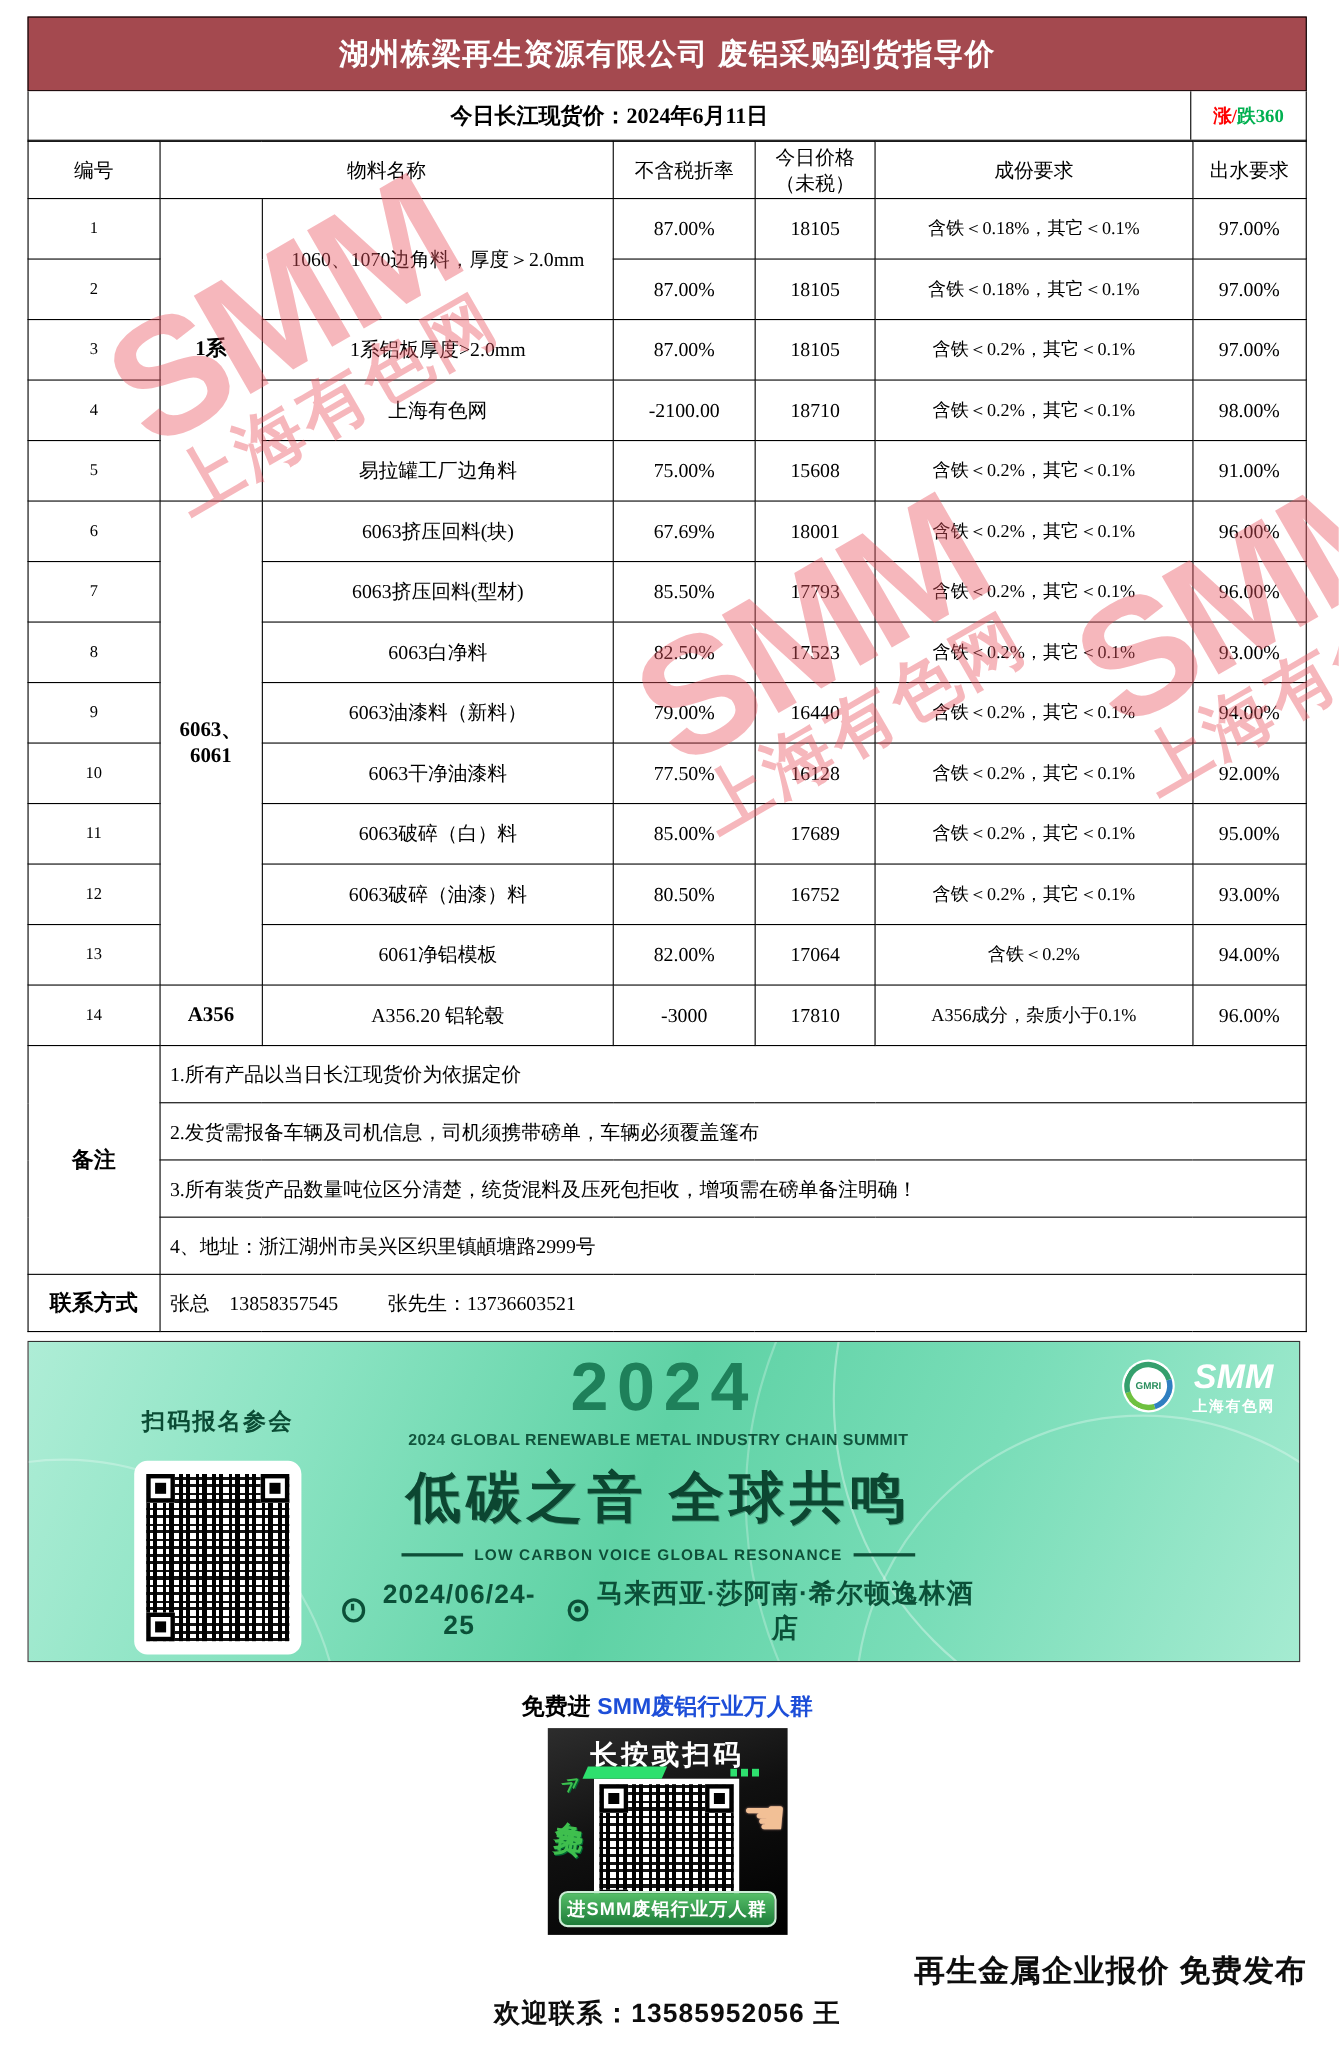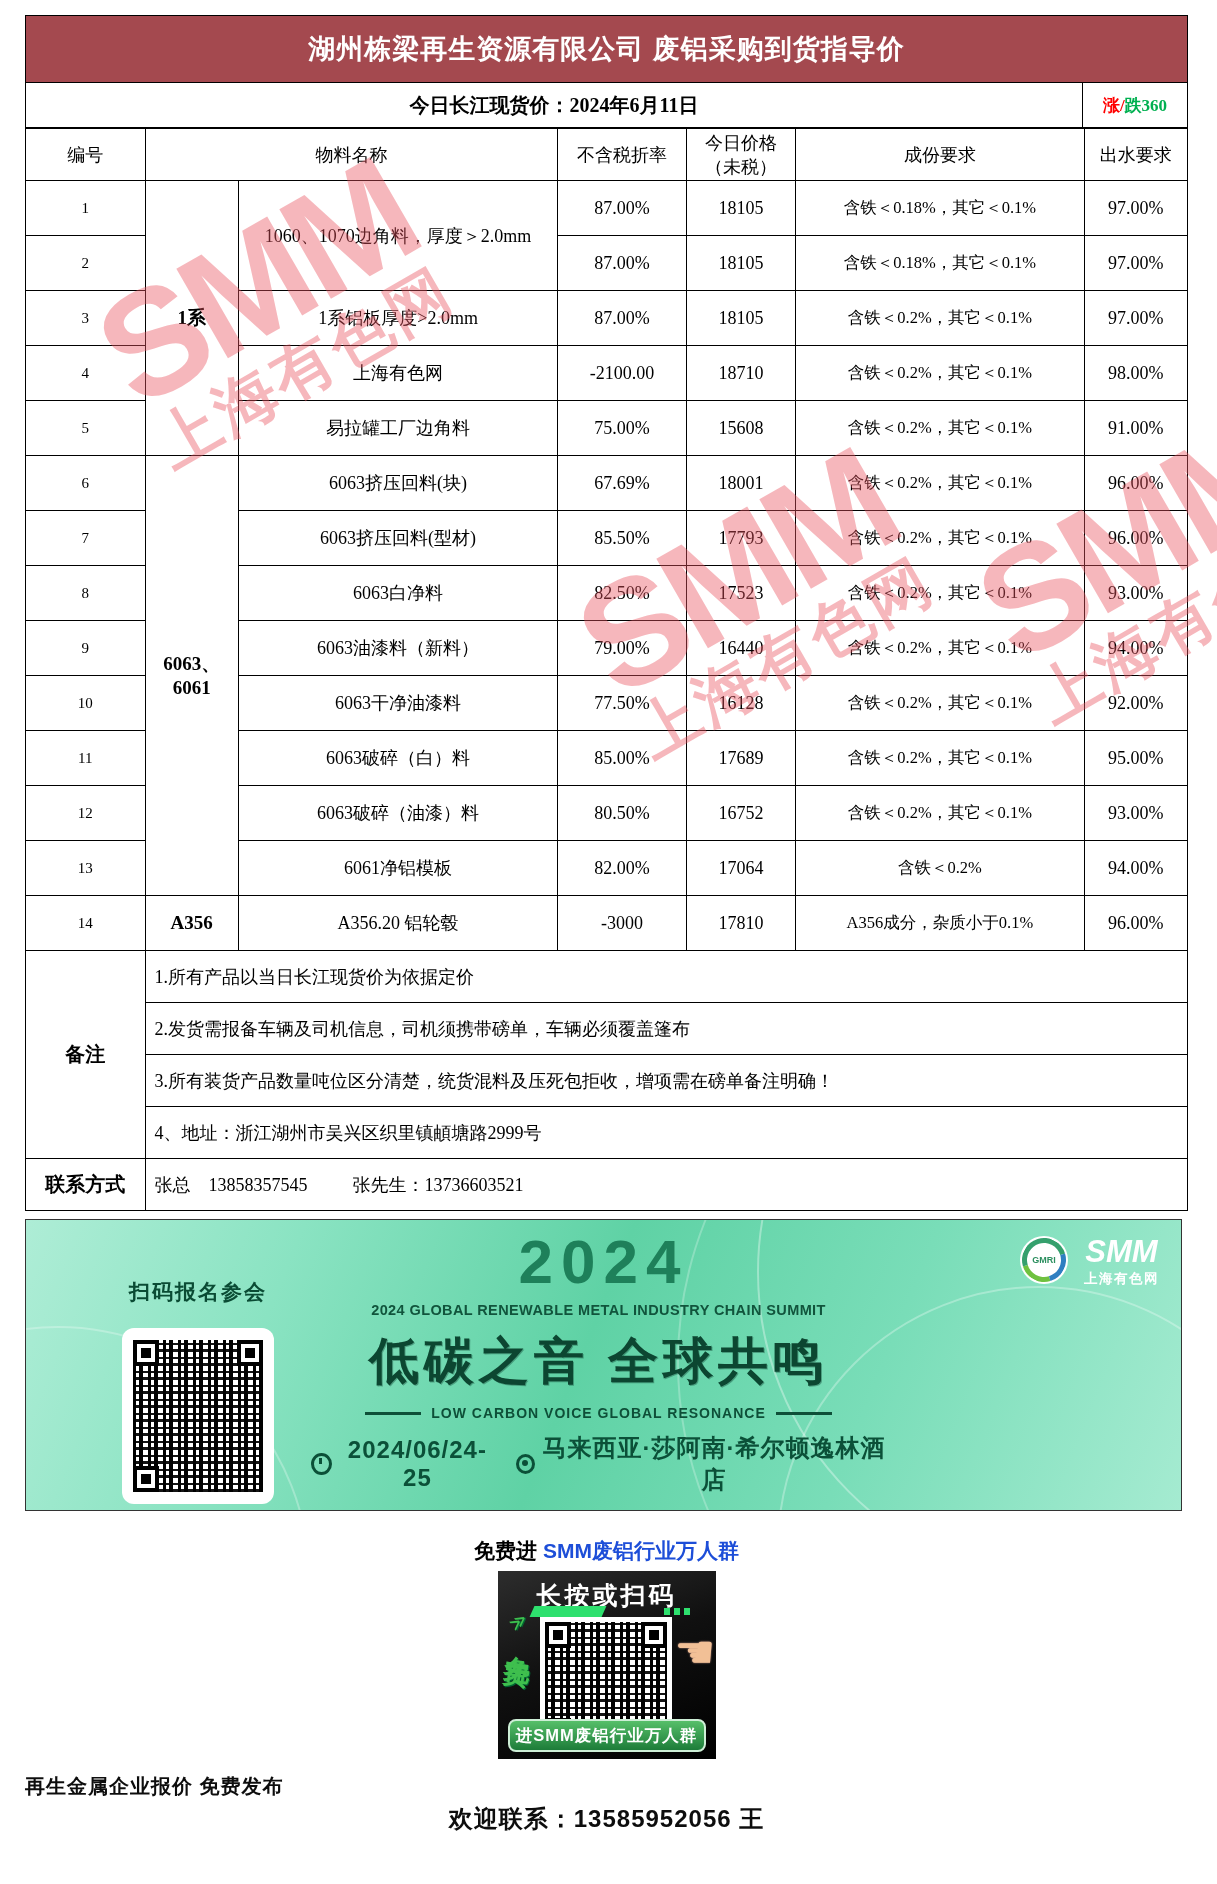--- a/index.html
+++ b/index.html
@@ -109,22 +109,22 @@
       background:repeating-linear-gradient(90deg,#2ee06e 0 6px,transparent 6px 10px);}
   .qc-free{position:absolute;left:6px;top:64px;color:#3fbf4e;font-weight:900;font-size:27px;
            writing-mode:vertical-rl;text-orientation:upright;transform:rotate(9deg);letter-spacing:4px;
            text-shadow:1px 1px 0 #063;}
   .qc-free::before{content:"≫";position:absolute;top:-22px;left:2px;font-size:16px;transform:rotate(-45deg);letter-spacing:0;}
   .qc-hand{position:absolute;right:0px;top:58px;font-family:"DejaVu Sans",sans-serif;
            font-size:46px;color:#f2c096;text-shadow:0 0 2px #c98;line-height:1;}
   .qc-btn{position:absolute;left:10px;right:10px;bottom:7px;height:33px;border-radius:8px;
           background:linear-gradient(#56bf69,#1d7c39);border:2px solid #cdeed6;box-sizing:border-box;
           display:flex;align-items:center;justify-content:center;color:#fff;font-weight:800;font-size:16.5px;letter-spacing:1px;}
-  .footer1{margin-top:14px;text-align:left;font-family:"Liberation Sans","DejaVu Sans",sans-serif;
-           font-weight:600;font-size:20px;color:#0d0d0d;letter-spacing:1px;}
+  .footer1{margin-top:14px;text-align:right;font-family:"Liberation Sans","DejaVu Sans",sans-serif;
+           font-weight:600;font-size:28px;color:#0d0d0d;letter-spacing:1px;}
   .footer2{margin-top:3px;text-align:center;font-family:"Liberation Sans","DejaVu Sans",sans-serif;
            font-weight:600;font-size:24px;color:#0d0d0d;letter-spacing:1px;}
 </style>
 </head>
 <body>
 
 <div class="wm wm1">
   <span class="wm-smm">SMM</span>
   <span class="wm-site">上海有色网</span>
 </div>

